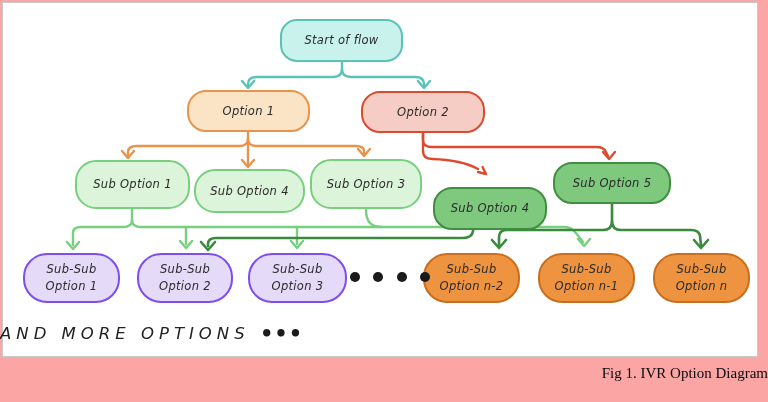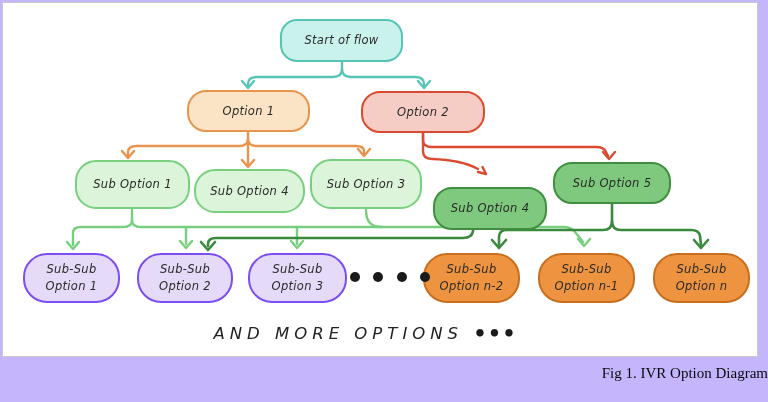--- a/index.html
+++ b/index.html
@@ -1,16 +1,16 @@
 <!DOCTYPE html>
 <html style="--teal-fill: #c9f2ec; --teal-stroke: #58c4b8; --peach-fill: #fbe3c5; --peach-stroke: #e8944d; --red-fill: #f5cdc5; --red-stroke: #da4b2f; --lightgreen-fill: #dcf4d9; --lightgreen-stroke: #77d07d; --green-fill: #7ec97e; --green-stroke: #3f8f3e; --purple-fill: #e5daf7; --purple-stroke: #7c4df0; --orange-fill: #ee9440; --orange-stroke: #c96e1d; --arrow-darkgreen: #3a8a3d; --dots-color: #1b1b1b;"><head>
 <meta charset="utf-8">
 <style>
   html,body{margin:0;padding:0;background:#fff;}
-  #stage{position:relative;width:768px;height:402px;background:#c4b5fd;overflow:hidden;
+  #stage{position:relative;width:768px;height:402px;background:#fca5a5;overflow:hidden;
          font-family:"DejaVu Sans",sans-serif;}
   #frame{position:absolute;left:2px;top:2px;width:756px;height:355px;
          border:1.5px solid #c9c9c9;background:#fff;box-sizing:border-box;}
   #connectors{position:absolute;left:0;top:0;width:768px;height:402px;pointer-events:none;}
   .node{position:absolute;box-sizing:border-box;display:flex;align-items:center;justify-content:center;
         text-align:center;font-style:italic;color:#2b2b2b;font-size:11.5px;letter-spacing:.3px;
         line-height:1.45;}
   .teal  {background:var(--teal-fill);  border:2px solid var(--teal-stroke);  border-radius:17px;}
   .peach {background:var(--peach-fill); border:2px solid var(--peach-stroke); border-radius:19px;}
   .red   {background:var(--red-fill);   border:2.5px solid var(--red-stroke); border-radius:19px;}
@@ -39,21 +39,21 @@
   .a-teal  {stroke:var(--teal-stroke);stroke-width:2.4px;}
   .a-orange{stroke:var(--peach-stroke);stroke-width:2.4px;}
   .a-red   {stroke:var(--red-stroke);stroke-width:2.4px;}
   .a-lgreen{stroke:var(--lightgreen-stroke);stroke-width:2.4px;}
   .a-dgreen{stroke:var(--arrow-darkgreen);stroke-width:2.6px;}
   
   #row-dots{position:absolute;left:350px;top:262px;width:80px;height:30px;display:flex;
             align-items:center;justify-content:space-between;}
   #row-dots i{display:block;width:10px;height:10px;border-radius:50%;background:var(--dots-color);}
   
-  #more{position:absolute;left:0;top:322px;width:730px;text-align:center;color:#222;
+  #more{position:absolute;left:0;top:322px;width:730px;text-align:left;color:#222;
         font-style:italic;font-size:16.5px;letter-spacing:5px;white-space:nowrap;}
   #more .tail-dots{font-style:normal;font-size:21px;letter-spacing:1px;vertical-align:-2px;
         color:var(--dots-color);font-weight:bold;}
   
   #caption{position:absolute;left:0;top:365px;width:768px;text-align:right;color:#0a0a0a;
         font-family:Liberation Serif, serif;font-size:15px;font-style:normal;}
 </style>
 </head>
 <body>
 

